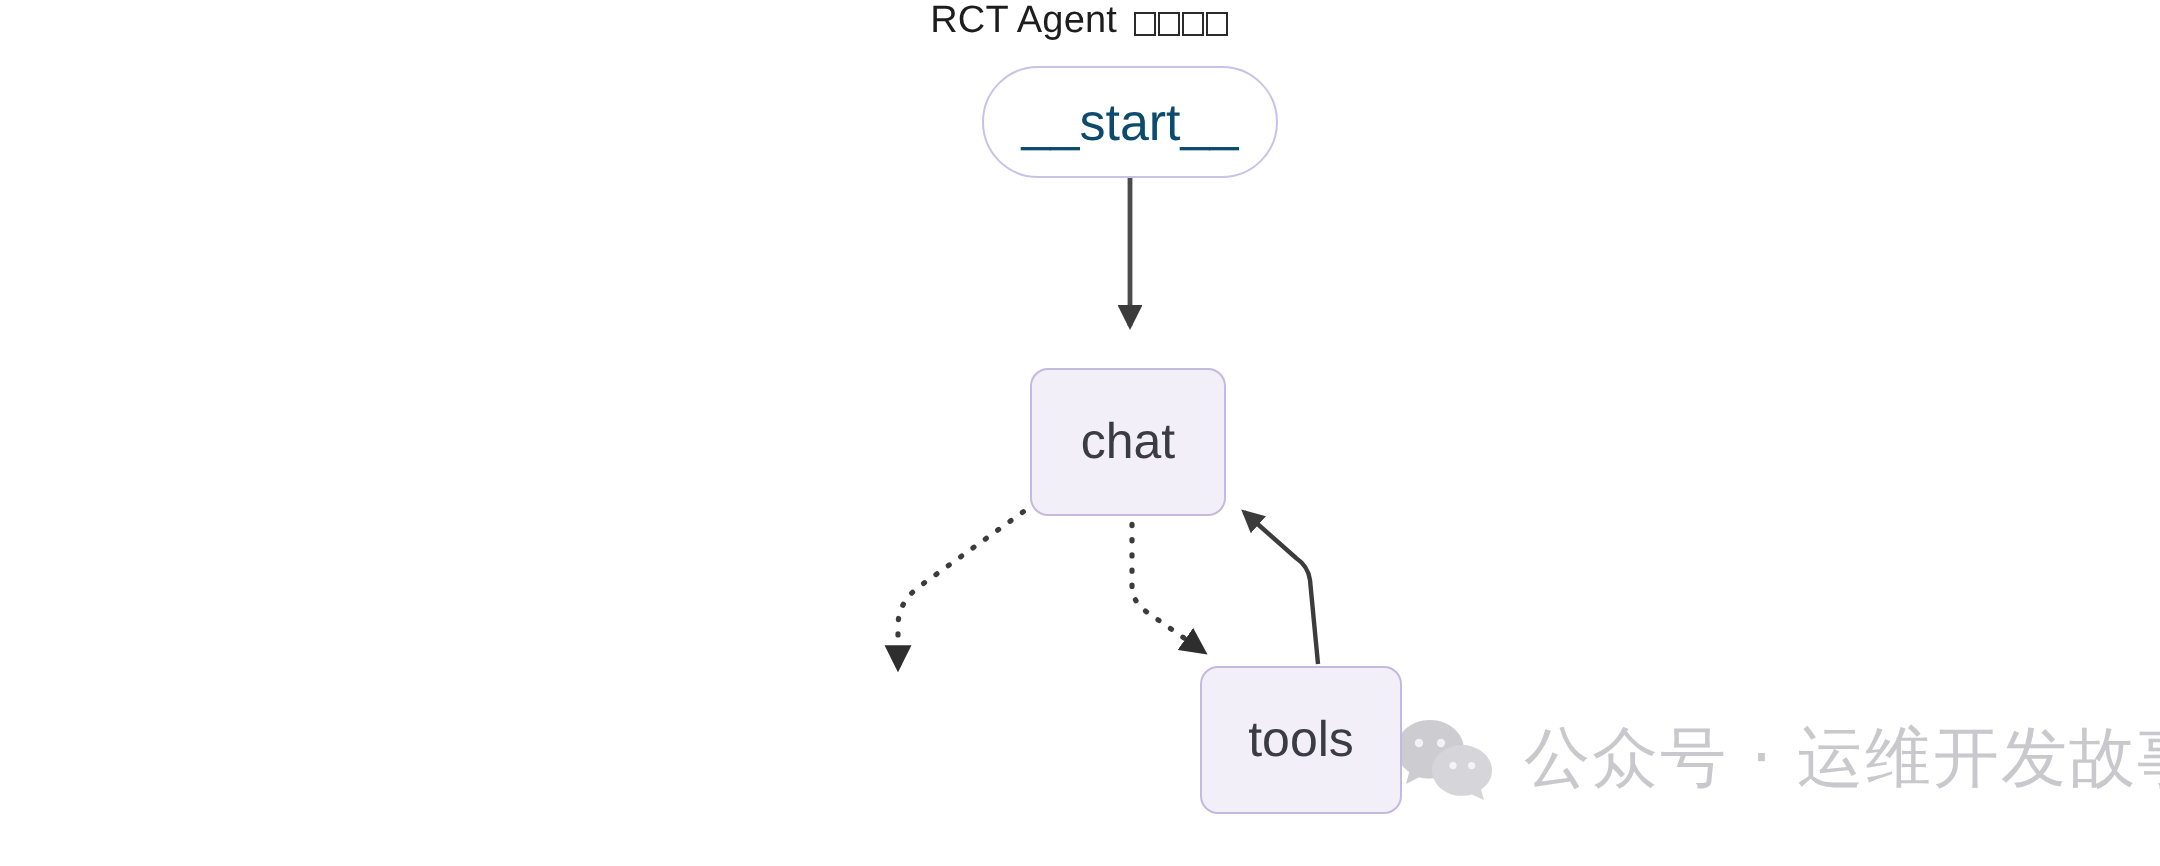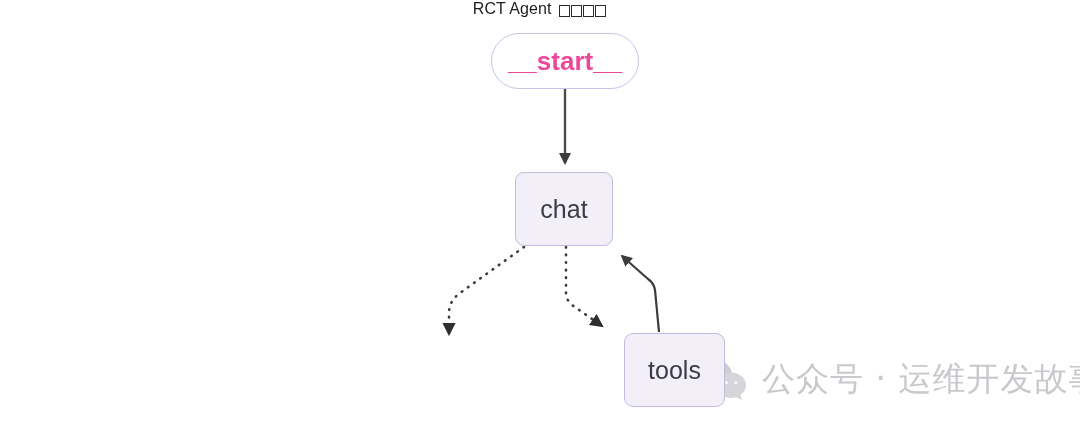--- a/index.html
+++ b/index.html
@@ -18,21 +18,21 @@
     overflow: hidden;
   }
 
   
   #graph-title {
     position: absolute;
     left: 0;
     top: 0px;
     width: 1080px;
     text-align: center;
-    font-size: 16px;
+    font-size: 19px;
     color: #1d1d1d;
     letter-spacing: 0.1px;
     white-space: pre;
   }
   #graph-title .tofu-run {
     display: inline-block;
     vertical-align: -1px;
     margin-left: 3px;
   }
   .tofu {
@@ -76,22 +76,21 @@
     left: 491px;
     top: 33px;
     width: 148px;
     height: 56px;
     background: #ffffff;
     border: 1.6px solid #c9c2e8;
     border-radius: 999px;
   }
   #node-start .node-label {
     font-size: 26px;
-    color: #ec4899;
-    font-weight: bold;
+    color: #0c4a6e;
   }
   #node-end {
     left: 377px;
     top: 343px;
     width: 141px;
     height: 55px;
     background: #bdb2fa;
     border: 1.6px solid #a99af2;
     border-radius: 999px;
   }
@@ -101,34 +100,33 @@
   }
 
   
   .node.box {
     background: #f2eff9;
     border: 1.6px solid #c3bade;
     border-radius: 9px;
   }
   #node-chat {
     left: 515px;
-    top: 172px;
+    top: 184px;
     width: 98px;
     height: 74px;
   }
   #node-chat .node-label {
     font-size: 25px;
     color: #3b3b45;
   }
   #node-tools {
     left: 600px;
     top: 333px;
     width: 101px;
     height: 74px;
-    margin-left: 24px;
   }
   #node-tools .node-label {
     font-size: 25px;
     color: #3b3b45;
   }
 
   
   #watermark {
     position: absolute;
     left: 697px;

